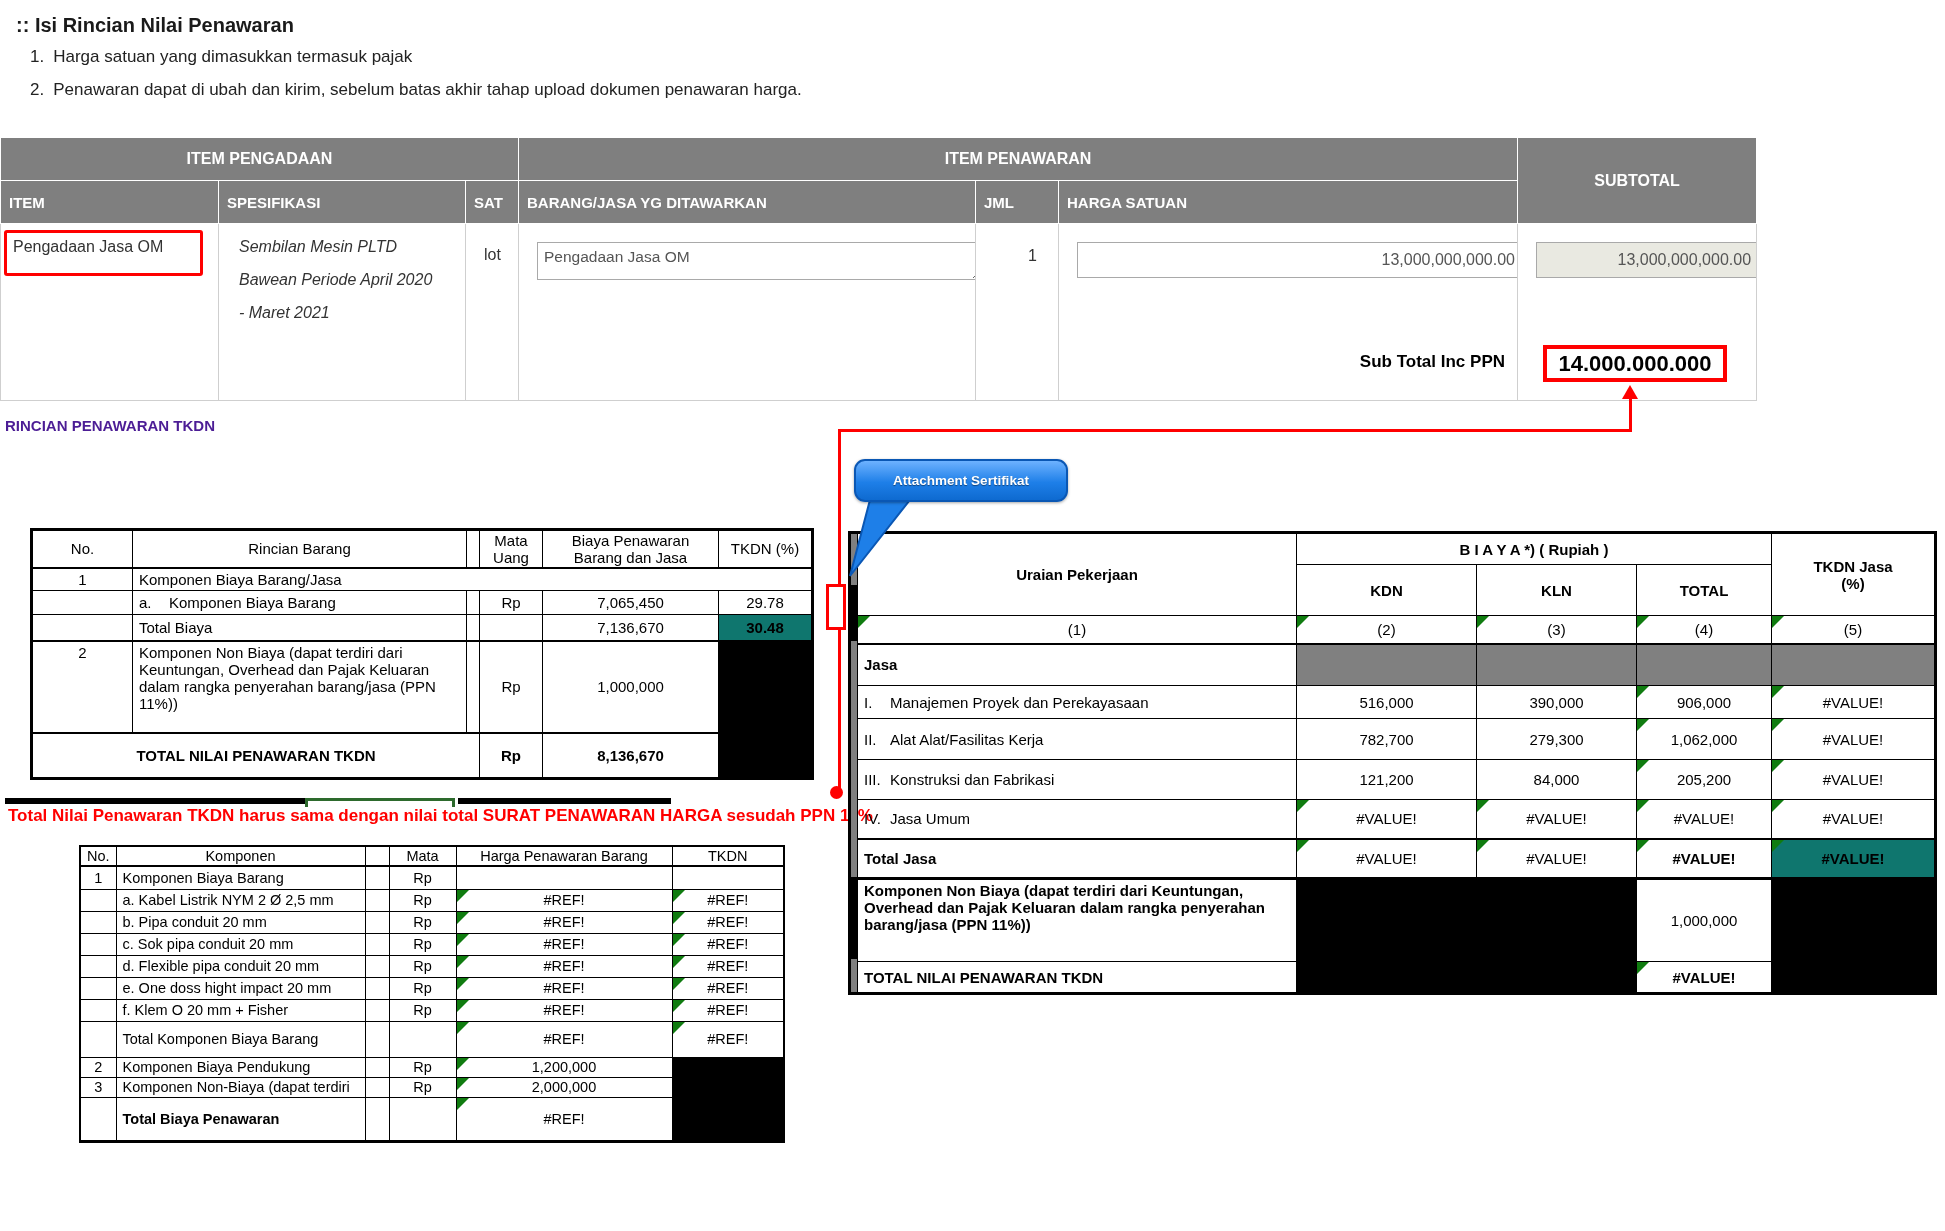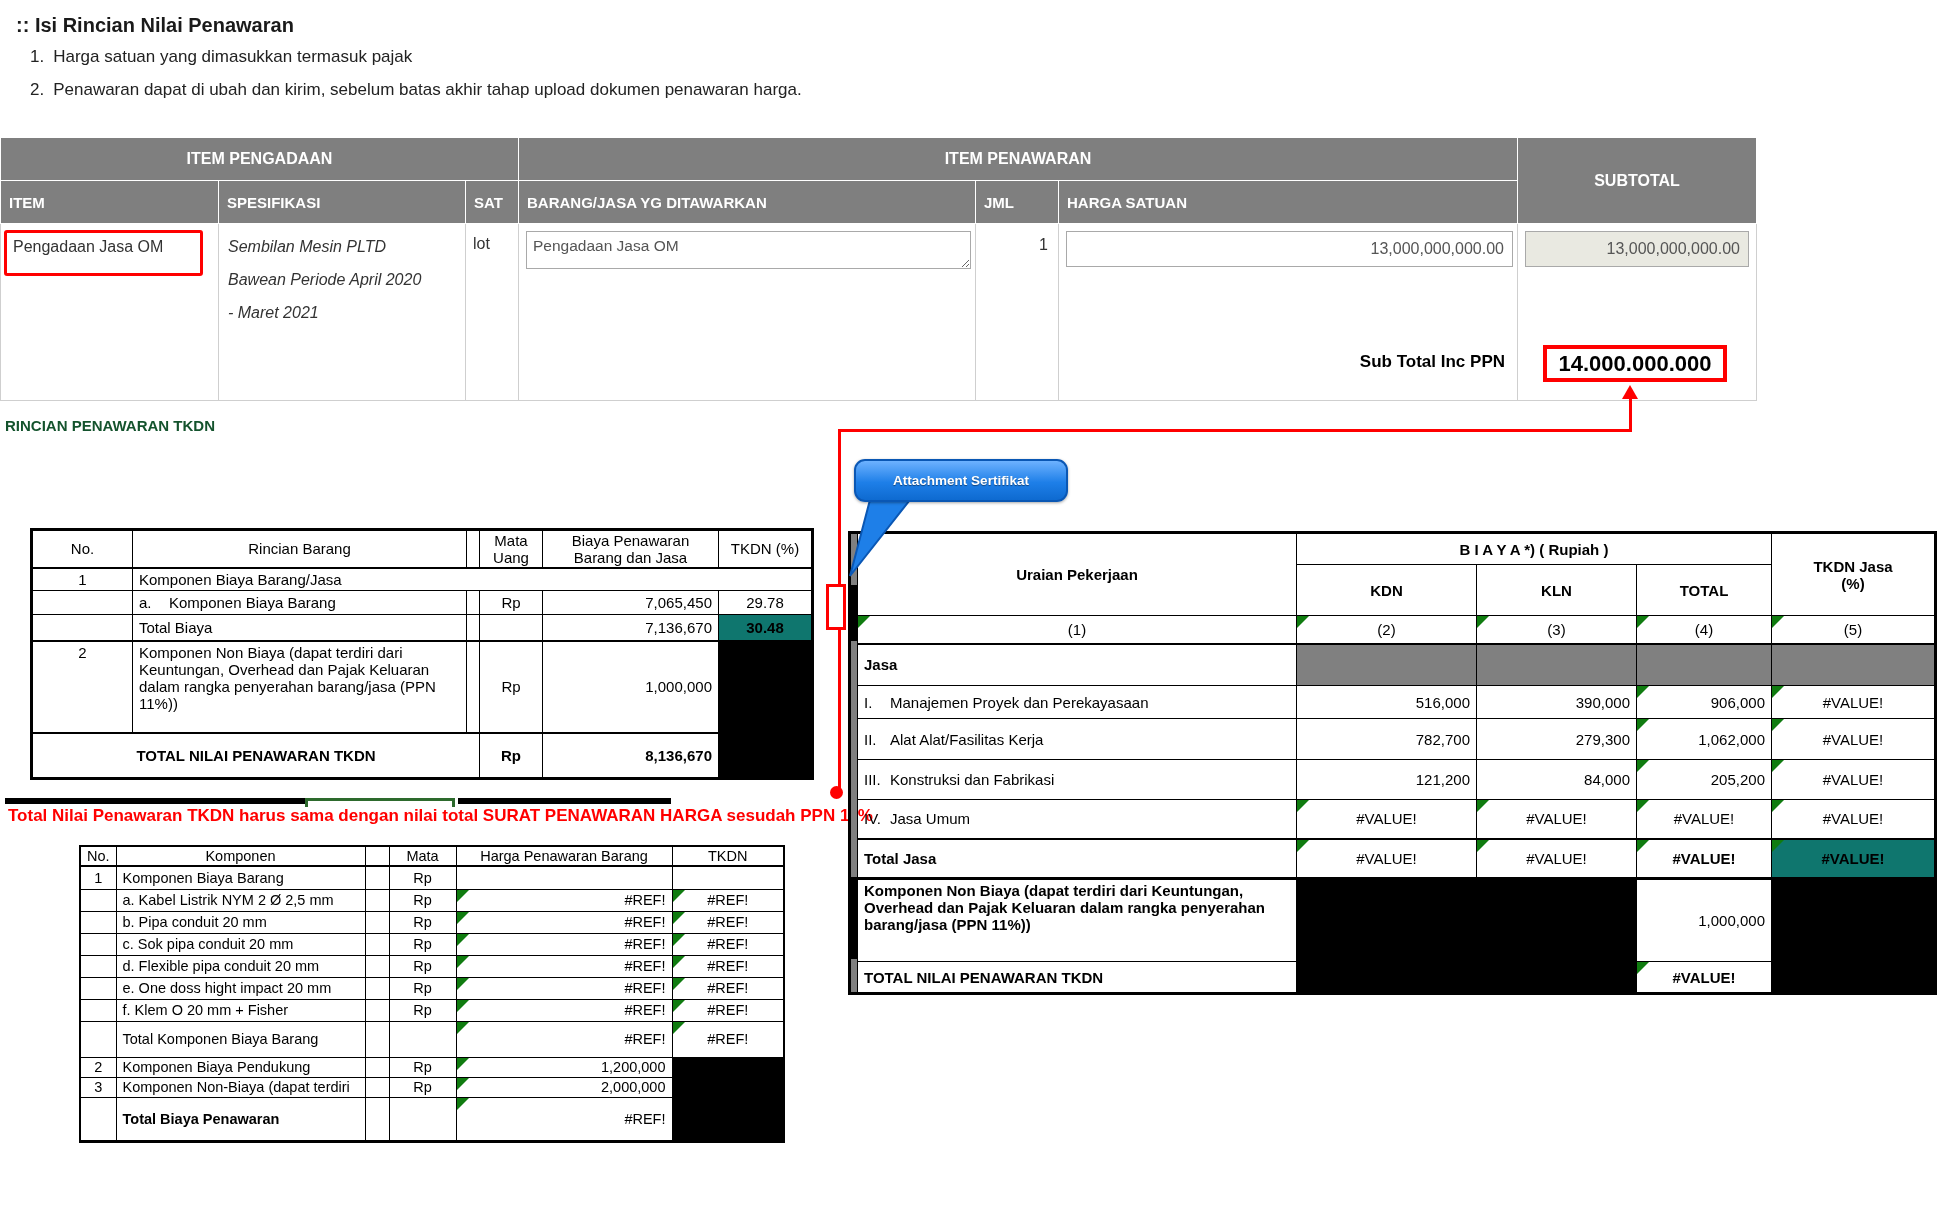--- a/index.html
+++ b/index.html
@@ -9,21 +9,21 @@
 
   
   .title{left:16px;top:14px;font-size:20px;font-weight:bold;color:#1a1a1a;}
   .note{left:30px;font-size:17px;color:#222;white-space:nowrap;}
   .note .num{display:inline-block;margin-right:9px;}
 
   
   .toptable-wrap{left:0;top:137px;width:1756px;}
   table{border-collapse:collapse;table-layout:fixed;}
   .toptable{width:1756px;}
-  .toptable td{border:1px solid #cfcfcf;padding:1px;vertical-align:top;font-size:16px;color:#333;overflow:hidden;}
+  .toptable td{border:1px solid #cfcfcf;padding:12px;vertical-align:top;font-size:16px;color:#333;overflow:hidden;}
   .toptable tr.gh td,.toptable tr.gh2 td{background:#7f7f7f;color:#fff;font-weight:bold;border:1px solid #fff;vertical-align:middle;}
   .toptable tr.gh td{font-size:16px;text-align:center;}
   .toptable tr.gh2 td{font-size:15px;text-align:left;padding-left:8px;}
   .toptable td.subhdr{text-align:center !important;font-size:16px;}
   .redbox-item{position:absolute;left:3px;top:6px;width:199px;height:46px;border:3px solid #ff0000;border-radius:3px;
                padding:5px 0 0 6px;font-size:16px;color:#333;box-sizing:border-box;}
   td.rel{position:relative;}
   .spes div{margin-left:8px;line-height:33px;font-size:16px;}
   .spes{padding-top:6px !important;font-style:italic;}
   .satv{margin:10px 0 0 6px;}
@@ -34,21 +34,21 @@
                color:#555;text-align:right;padding-right:8px;box-sizing:border-box;}
   .subtotal-input{width:224px;height:36px;margin:6px 0 0 6px;border:1px solid #a9a9a9;background:#e9e9e1;
                   font-family:inherit;font-size:16px;color:#555;text-align:right;padding-right:8px;box-sizing:border-box;}
   .subppn-label{position:absolute;left:1000px;top:215px;width:505px;text-align:right;font-weight:bold;font-size:17px;color:#000;}
   .subppn-box{position:absolute;left:1543px;top:208px;width:184px;height:37px;border:4px solid #ff0000;box-sizing:border-box;
               display:flex;align-items:center;justify-content:center;font-weight:bold;font-size:22px;color:#000;}
 
   
   .t td{border:1px solid #000;padding:0 6px;font-size:15px;overflow:hidden;white-space:nowrap;vertical-align:middle;}
   .c{text-align:center;}
-  .r{text-align:right;margin-left:38px;}
+  .r{text-align:center;margin-left:38px;}
   .b{font-weight:bold;}
   .vt{vertical-align:top !important;padding-top:2px !important;}
   .wrap{white-space:normal !important;}
   .blackcell{background:#000;}
   .graycell{background:#808080;}
   .yellowcell{background:#0f766e;}
   .flag{position:relative;}
   i.tri{position:absolute;top:0;left:0;width:0;height:0;border:6px solid transparent;
         border-top-color:#107c10;border-left-color:#107c10;}
   .pfx{display:inline-block;width:30px;}
@@ -90,21 +90,21 @@
                  border-right:8px solid transparent;border-bottom:14px solid #ff0000;z-index:10;}
   .red-smallbox{left:826px;top:584px;width:14px;height:40px;border:3px solid #ff0000;background:#fff;z-index:11;}
 
   
   .callout{left:854px;top:459px;width:210px;height:39px;border:2px solid #0a57b4;border-radius:11px;
            background:linear-gradient(180deg,#6db2ff 0%,#1e7fe8 55%,#0e6ad0 100%);
            color:#fff;font-size:13.5px;font-weight:bold;display:flex;align-items:center;justify-content:center;
            text-shadow:0 1px 1px rgba(0,0,0,.45);box-shadow:0 1px 3px rgba(0,0,0,.35);z-index:13;}
   .callout-tail{left:845px;top:494px;z-index:12;}
 
-  .section-label{left:5px;top:417px;font-size:15px;font-weight:bold;color:#14532d;}
+  .section-label{left:5px;top:417px;font-size:15px;font-weight:bold;color:#4c1d95;}
 </style>
 </head>
 <body>
 
 <div class="abs title">:: Isi Rincian Nilai Penawaran</div>
 <div class="abs note" style="top:47px">
   <span class="num">1.</span><span>Harga satuan yang dimasukkan termasuk pajak</span>
 </div>
 <div class="abs note" style="top:80px">
   <span class="num">2.</span><span>Penawaran dapat di ubah dan kirim, sebelum batas akhir tahap upload dokumen penawaran harga.</span>

